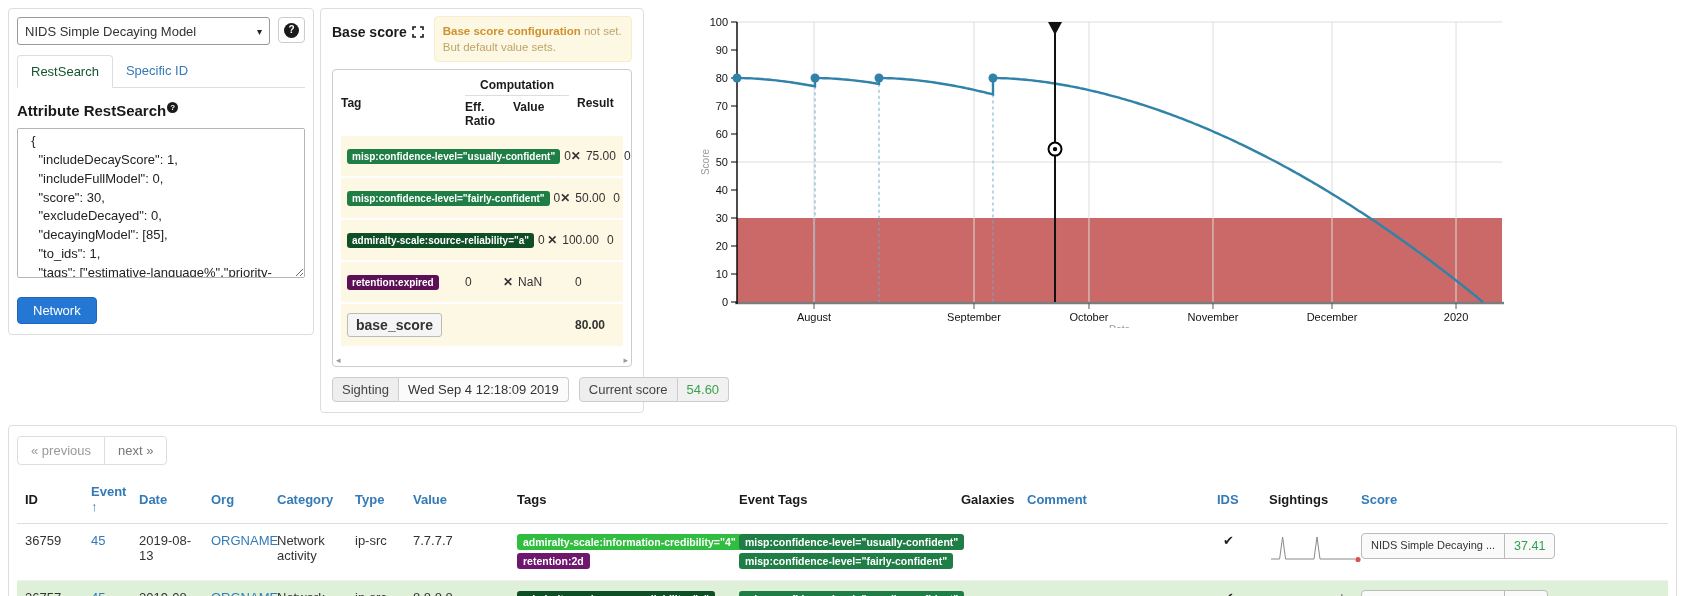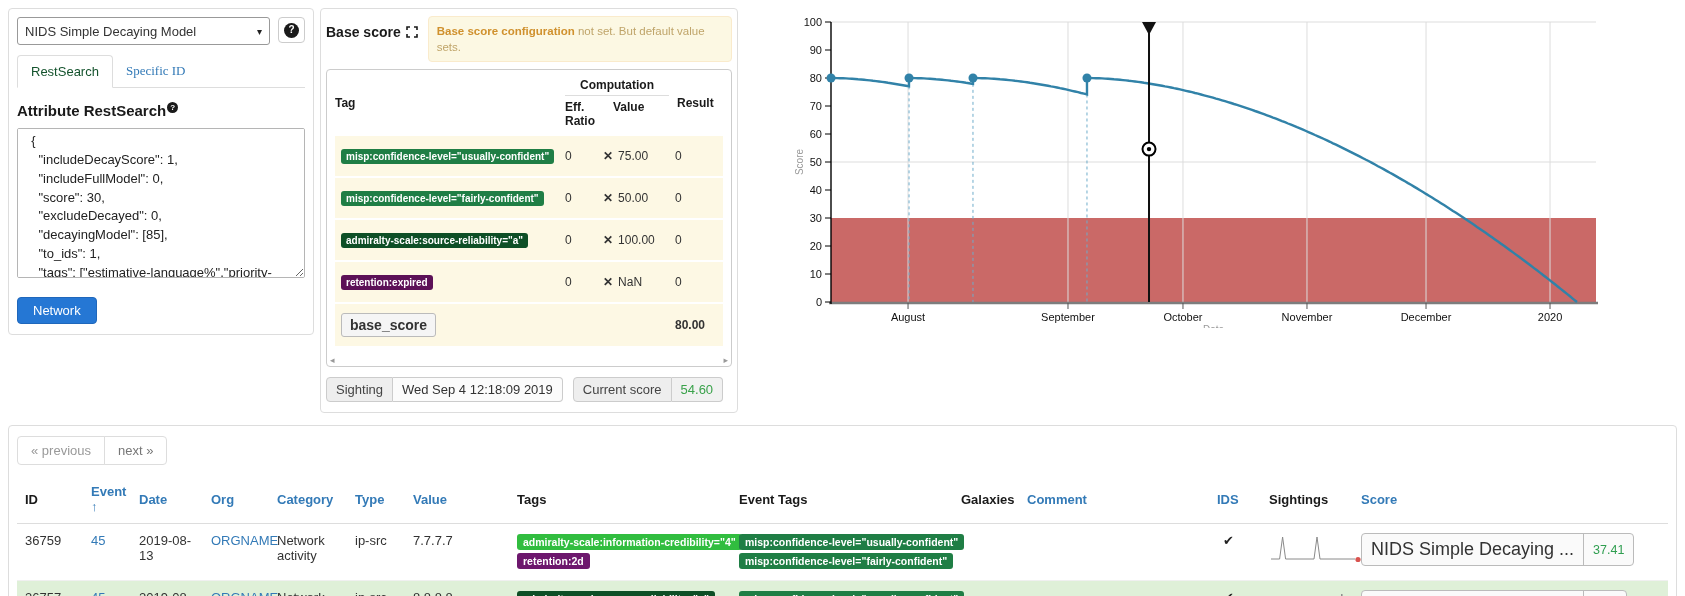--- a/index.html
+++ b/index.html
@@ -11,28 +11,28 @@
   
   .left-panel{width:306px;min-height:312px;padding:8px 8px 10px;}
   .select-row{display:flex;gap:8px;}
   .select{flex:1;border:1px solid #999;border-radius:3px;height:26px;padding:0 7px;display:flex;justify-content:space-between;align-items:center;font-size:13px;background:#fff;cursor:pointer;}
   .select .caret{font-size:10px;color:#222;}
   .help-btn{width:27px;height:26px;border:1px solid #ccc;border-radius:4px;background:#fff;display:flex;align-items:center;justify-content:center;padding:0;cursor:pointer;}
   .qcircle{width:15px;height:15px;border-radius:50%;background:#1a1a1a;color:#fff;font-size:10px;font-weight:bold;display:flex;align-items:center;justify-content:center;line-height:1;}
   .tabs{display:flex;border-bottom:1px solid #ddd;margin-top:10px;}
   .tab{padding:8px 13px;font-size:13px;cursor:pointer;}
   .tab.active{border:1px solid #ddd;border-bottom:1px solid #fff;border-radius:4px 4px 0 0;color:#14532d;background:#fff;margin-bottom:-1px;}
-  .tab.inactive{color:#337ab7;font-family:Liberation Serif, serif;}
+  .tab.inactive{color:#337ab7;}
   .attr-heading{margin:14px 0 9px;font-size:15px;font-weight:bold;color:#1a1a1a;}
   .sup-q{display:inline-flex;width:11px;height:11px;border-radius:50%;background:#1a1a1a;color:#fff;font-size:8px;font-weight:bold;align-items:center;justify-content:center;vertical-align:super;margin-left:1px;}
   .query-ta{width:100%;height:150px;font:13px/1.45 "Liberation Sans",sans-serif;border:1px solid #b5b5b5;border-radius:2px;padding:3px 6px;box-sizing:border-box;resize:vertical;color:#222;}
   .btn-primary{background:#2577d4;color:#fff;border:1px solid #1f67bb;border-radius:4px;padding:5px 15px;font-size:13px;margin-top:15px;cursor:pointer;}
 
   
-  .mid-panel{width:418px;min-height:312px;margin-left:6px;padding:7px 5px 10px;}
+  .mid-panel{width:324px;min-height:312px;margin-left:6px;padding:7px 11px 10px;}
   .bs-header{display:flex;gap:10px;align-items:flex-start;}
   .bs-title{font-weight:bold;font-size:14px;white-space:nowrap;padding-top:8px;color:#1a1a1a;display:flex;align-items:center;gap:5px;}
   .alert-warn{flex:1;background:#fcf8e3;border:1px solid #faebcc;border-radius:4px;color:#bfa469;font-size:11.5px;padding:6px 8px;line-height:1.4;}
   .alert-warn b{color:#d0912e;}
   .bs-table{border:1px solid #ccc;border-radius:4px;margin-top:7px;padding:8px 8px 0;}
   .bs-head{display:flex;font-size:12px;font-weight:bold;color:#1a1a1a;padding-bottom:6px;}
   .bs-head .h-tag{flex:1;align-self:center;}
   .h-comp{width:104px;text-align:left;}
   .h-comp .comp-cap{text-align:center;border-bottom:1px solid #ddd;padding-bottom:3px;}
   .h-sub{display:flex;padding-top:4px;}
@@ -67,21 +67,21 @@
   .pbtn.prev{border-radius:4px 0 0 4px;}
   table.results{width:100%;border-collapse:collapse;table-layout:fixed;font-size:13px;margin-top:4px;}
   table.results th{text-align:left;padding:9px 8px;font-size:13px;color:#1a1a1a;border-bottom:1px solid #ddd;font-weight:bold;}
   table.results th.sortable{color:#337ab7;cursor:pointer;}
   table.results td{padding:9px 8px;vertical-align:top;border-bottom:1px solid #f0f0f0;}
   tr.hl td{background:#dff0d8;}
   a.lnk{color:#337ab7;text-decoration:none;cursor:pointer;}
   .tag-badge{color:#fff;font-weight:bold;font-size:10.5px;padding:2px 6px;border-radius:3px;display:inline-block;margin:1px 2px 2px 0;cursor:pointer;white-space:nowrap;}
   .ids-check{font-size:13px;color:#222;padding-left:6px;}
   .score-box{display:inline-flex;border:1px solid #bbb;border-radius:4px;overflow:hidden;background:#fafafa;align-items:stretch;}
-  .score-name{padding:5px 9px;border-right:1px solid #bbb;color:#333;white-space:nowrap;font-size:18px;}
+  .score-name{padding:5px 9px;border-right:1px solid #bbb;color:#333;white-space:nowrap;font-size:11px;}
   .score-val{padding:5px 9px;color:#2f9e50;font-size:12.5px;display:flex;align-items:center;}
 </style>
 </head>
 <body>
 
 <div class="page">
   <div class="toprow">
 
     <div class="panel left-panel">
       <div class="select-row">

